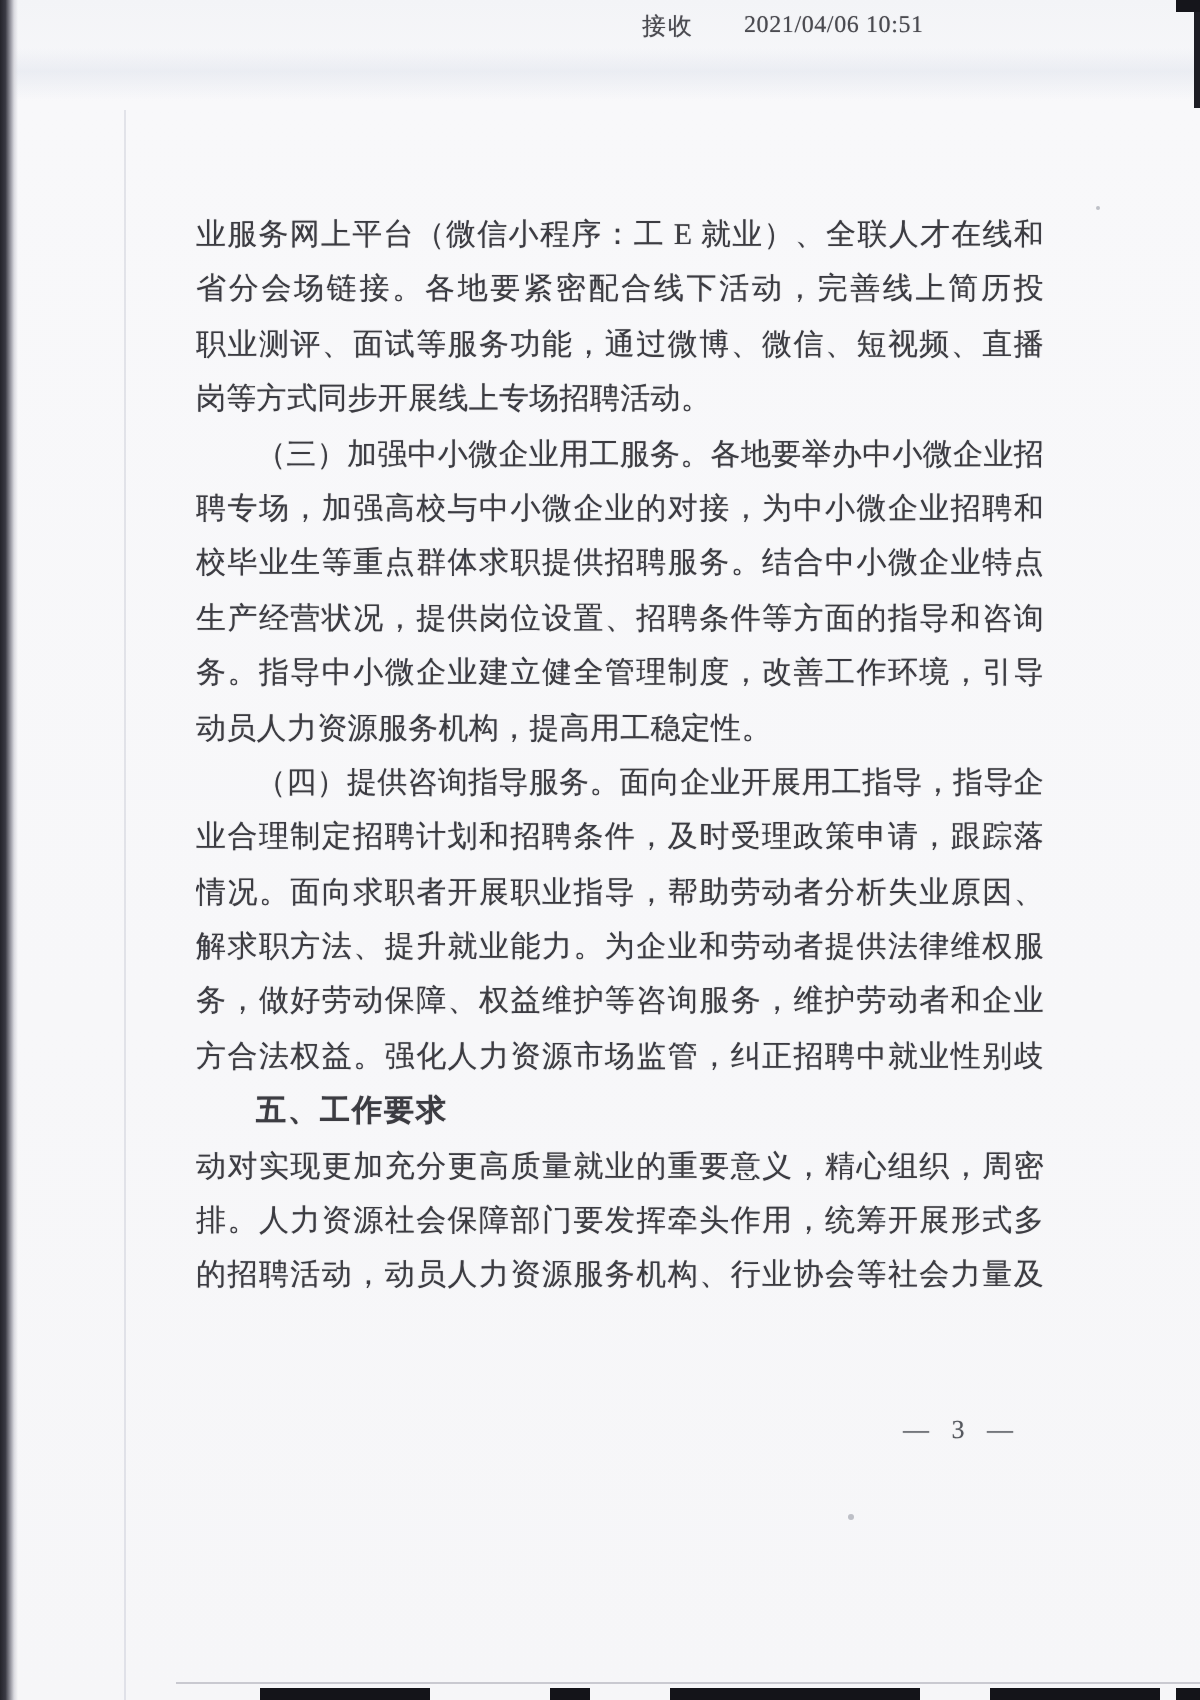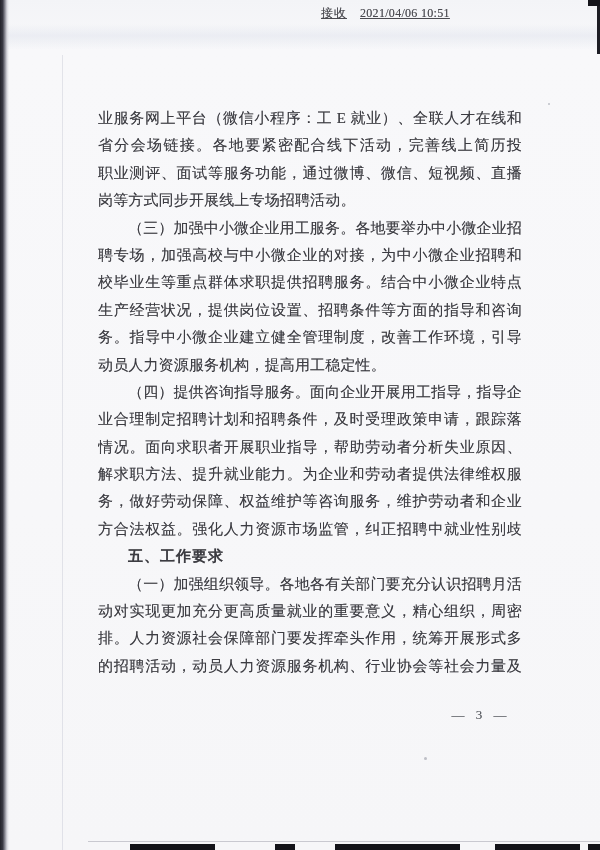--- a/index.html
+++ b/index.html
@@ -39,26 +39,25 @@
   .bm2 { left:275px; width:20px; }
   .bm3 { left:335px; width:125px; }
   .bm4 { left:495px; width:85px; }
   .bm5 { left:588px; width:12px; }
   .speck { position:absolute; background:rgba(120,125,138,0.45); border-radius:50%; }
   .sp1 { left:424px; top:757px; width:3px; height:3px; }
   .sp2 { left:548px; top:103px; width:2px; height:2px; }
 
   .fax-header {
     position:absolute; left:321px; top:5px;
-    display:flex; gap:13px; align-items:center;
+    display:flex; gap:13px; align-items:flex-start;
     font-size:12px; color:#4a4a50; letter-spacing:1px;
     text-shadow:0 0 0.5px rgba(74,74,80,0.55);
-    text-decoration:underline;
   }
-  .fax-header .ts { letter-spacing:0.3px; }
+  .fax-header .ts { letter-spacing:0.3px;margin-left:12px; }
 
   .doc-body {
     position:absolute; left:98px; top:105px; width:424px;
     color:#3c3c42;
     text-shadow:0 0 0.5px rgba(60,60,66,0.5);
   }
   .line {
     width:424px; height:27.4px; line-height:27.4px;
     font-size:15px; letter-spacing:0.15px;
     text-align:justify; text-align-last:justify;
@@ -102,21 +101,20 @@
     <div class="line">生产经营状况，提供岗位设置、招聘条件等方面的指导和咨询服</div>
     <div class="line">务。指导中小微企业建立健全管理制度，改善工作环境，引导职</div>
     <div class="line end">动员人力资源服务机构，提高用工稳定性。</div>
     <div class="line indent">（四）提供咨询指导服务。面向企业开展用工指导，指导企</div>
     <div class="line">业合理制定招聘计划和招聘条件，及时受理政策申请，跟踪落实</div>
     <div class="line">情况。面向求职者开展职业指导，帮助劳动者分析失业原因、了</div>
     <div class="line">解求职方法、提升就业能力。为企业和劳动者提供法律维权服</div>
     <div class="line">务，做好劳动保障、权益维护等咨询服务，维护劳动者和企业双</div>
     <div class="line">方合法权益。强化人力资源市场监管，纠正招聘中就业性别歧视</div>
     <div class="line heading indent">五、工作要求</div>
-    <div class="line indent">（一）加强组织领导。各地各有关部门要充分认识招聘月活</div>
     <div class="line">动对实现更加充分更高质量就业的重要意义，精心组织，周密安</div>
     <div class="line">排。人力资源社会保障部门要发挥牵头作用，统筹开展形式多样</div>
     <div class="line">的招聘活动，动员人力资源服务机构、行业协会等社会力量及登</div>
   </div>
 
   <div class="page-footer">— 3 —</div>
 
   <div class="bottom-line"></div>
   <div class="bm bm1"></div>
   <div class="bm bm2"></div>

